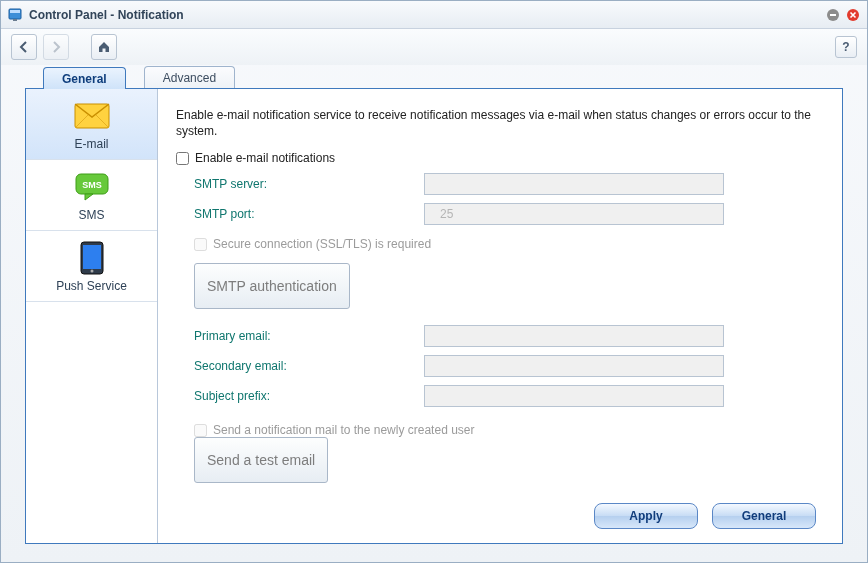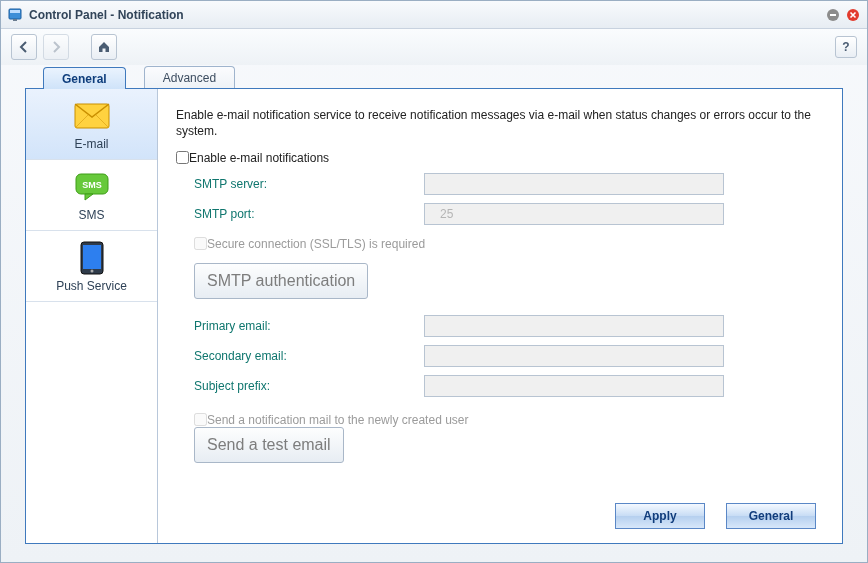--- a/index.html
+++ b/index.html
@@ -145,53 +145,53 @@
     overflow: auto;
   }
   .intro {
     font-size: 12px;
     color: #222;
     margin-bottom: 12px;
     line-height: 1.35;
   }
   .row { display:flex; align-items:center; margin-bottom: 8px; }
   .row .indent { width: 18px; }
-  .row label.cb { display:flex; align-items:flex-start; color:#222; }
+  .row label.cb { display:flex; align-items:flex-end; gap:6px; color:#222; }
   .row label.cb.disabled { color:#9b9b9b; }
   .row .field-label { width: 230px; color:#0f766e; }
   .row .field-input {
     width: 300px; height: 22px;
     border: 1px solid #b8c4d2;
     background: #f0f0f0;
     padding: 2px 15px;
     font-size: 12px;
     color:#888;
   }
   .row .field-input::placeholder { color:#b5b5b5; }
   .btn-small {
     border: 1px solid #a9b7c8;
     background: linear-gradient(#fdfefe, #e7edf3);
     border-radius: 3px;
-    padding: 8px 12px;
+    padding: 14px 12px;
     color: #7d7d7d;
-    font-size: 16px;
+    font-size: 14px;
   }
   .footer {
     display:flex; justify-content:flex-end; gap: 14px;
     padding-top: 8px;
   }
   .btn-primary {
-    width: 90px; height: 26px;
+    width: 104px; height: 26px;
     border: 1px solid #5a87c6;
-    border-radius: 0;
+    border-radius: 8px;
     background: linear-gradient(#f4f9ff, #c9ddf5 48%, #b6d0ef 52%, #d7e7fa);
     color: #113d7c;
     font-size: 12px;
     font-weight: bold;
-    display:inline-flex; align-items:center; justify-content:center;margin-left:7px;
+    display:inline-flex; align-items:center; justify-content:center;
   }
   input[type=checkbox] { width:13px; height:13px; margin:0; }
   input[type=checkbox][disabled] { opacity:0.75; }
 </style>
 </head>
 <body>
 
 <div class="window">
 
   <div class="titlebar">

